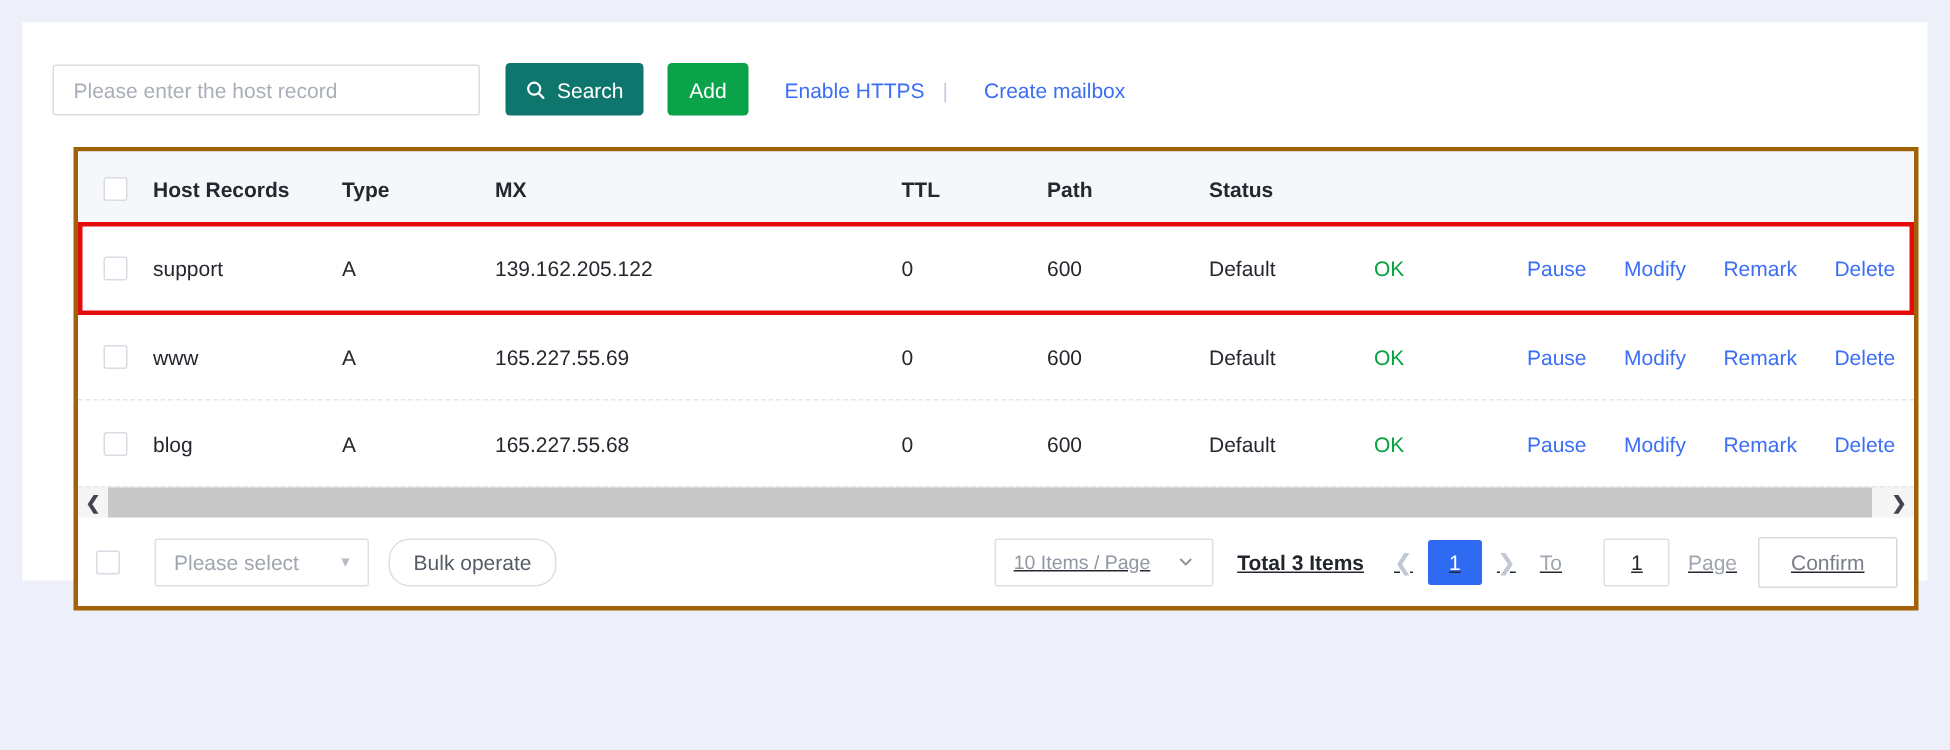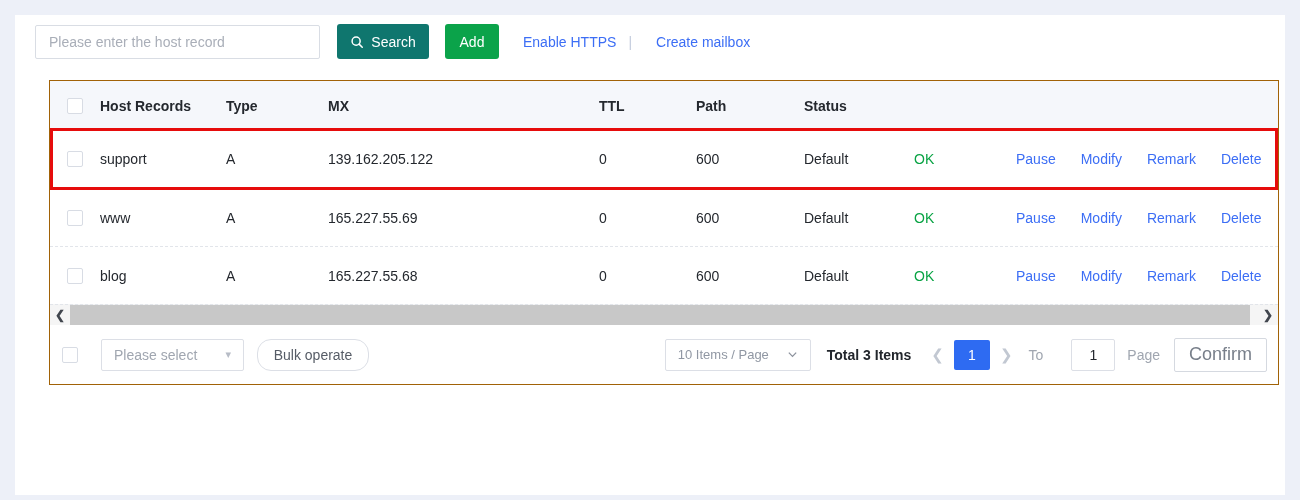--- a/index.html
+++ b/index.html
@@ -24,22 +24,22 @@
     padding-left:21px;
     gap:11px;
     margin-bottom:14px;
   }
   .banner-text { color:#1e2f66; font-size:14px; }
   .speaker { width:19px; height:19px; flex:0 0 auto; }
 
   
   .panel {
     background:#ffffff;
-    height:480px;
-    padding:9px 19px 22px 20px;
+    height:372px;
+    padding:27px 19px 22px 20px;
   }
 
   
   .toolbar { display:flex; align-items:center; height:35px; }
   .search-input {
     width:285px; height:34px;
     border:1px solid #d9dde4; border-radius:2px;
     padding:0 13px; font-size:14px; color:#24282e;
     font-family:"Liberation Sans", sans-serif;
     outline:none;
@@ -56,21 +56,21 @@
     background:#0ba34a; color:#fff; border-radius:3px;
   }
   .toolbar-link { color:#3c6ef5; text-decoration:none; font-size:14px; cursor:pointer;margin-left:12px; }
   .link-1 { margin-left:24px; }
   .link-div { margin:0 12px; color:#c3cbdd; }
 
   
   .tablebox {
     margin:21px 0 0 14px;
     width:1230px;
-    border:1px solid #a16207;
+    border:3px solid #a16207;
   }
   .row {
     display:grid;
     grid-template-columns:50px 126px 102px 271px 97px 108px 110px 102px 1fr;
     align-items:center;
   }
   .thead { height:49px; background:#f5f7fb; }
   .th { font-weight:bold; color:#1d2127; font-size:14px; display:flex; align-items:center; gap:8px; }
   .trow { height:58px; background:#fff; position:relative; }
   .trow.dashed { border-top:1px dashed #e2e5ea; }
@@ -114,21 +114,21 @@
     display:flex; align-items:center; justify-content:space-between;
     color:#a0a6b0; font-size:14px; padding:0 12px; cursor:pointer; background:#fff;
   }
   .sel-bulk { width:143px; margin-left:23px; }
   .caret { color:#b7bcc6; font-size:11px; }
   .btn-bulk {
     margin-left:13px; width:112px; height:32px;
     background:#fff; border:1px solid #dcdfe6; border-radius:14px;
     color:#565c66; font-size:14px;
   }
-  .foot-right { margin-left:auto; display:flex; align-items:center; }
+  .foot-right { margin-left:auto; display:flex; align-items:center;text-decoration:underline; }
   .sel-perpage { width:146px; font-size:13px; color:#9097a3; }
   .chev-svg { width:11px; height:11px; }
   .total { font-weight:bold; color:#22262c; margin:0 0 0 16px; font-size:14px; }
   .pag-arrow {
     color:#c2c8d2; font-size:15px; padding:0 10px; cursor:pointer; user-select:none;
   }
   .pag-arrow.prev { margin-left:10px; }
   .page-current {
     width:36px; height:30px; background:#2e6bf2; color:#fff;
     display:flex; align-items:center; justify-content:center;
@@ -138,21 +138,21 @@
   .to-label { margin:0 28px 0 6px; }
   .goto-input {
     width:44px; height:32px; border:1px solid #dcdfe6; border-radius:2px;
     text-align:center; font-size:14px; color:#24282e;
     font-family:"Liberation Sans", sans-serif; outline:none;
   }
   .page-label { margin:0 14px 0 12px; }
   .btn-confirm {
     width:93px; height:34px; background:#fff;
     border:1px solid #d5d9e0; border-radius:2px;
-    color:#787f8a; font-size:18px;
+    color:#787f8a; font-size:14px;
   }
 </style>
 </head>
 <body>
 
 <div class="page">
 
 
   <div class="panel">
 

